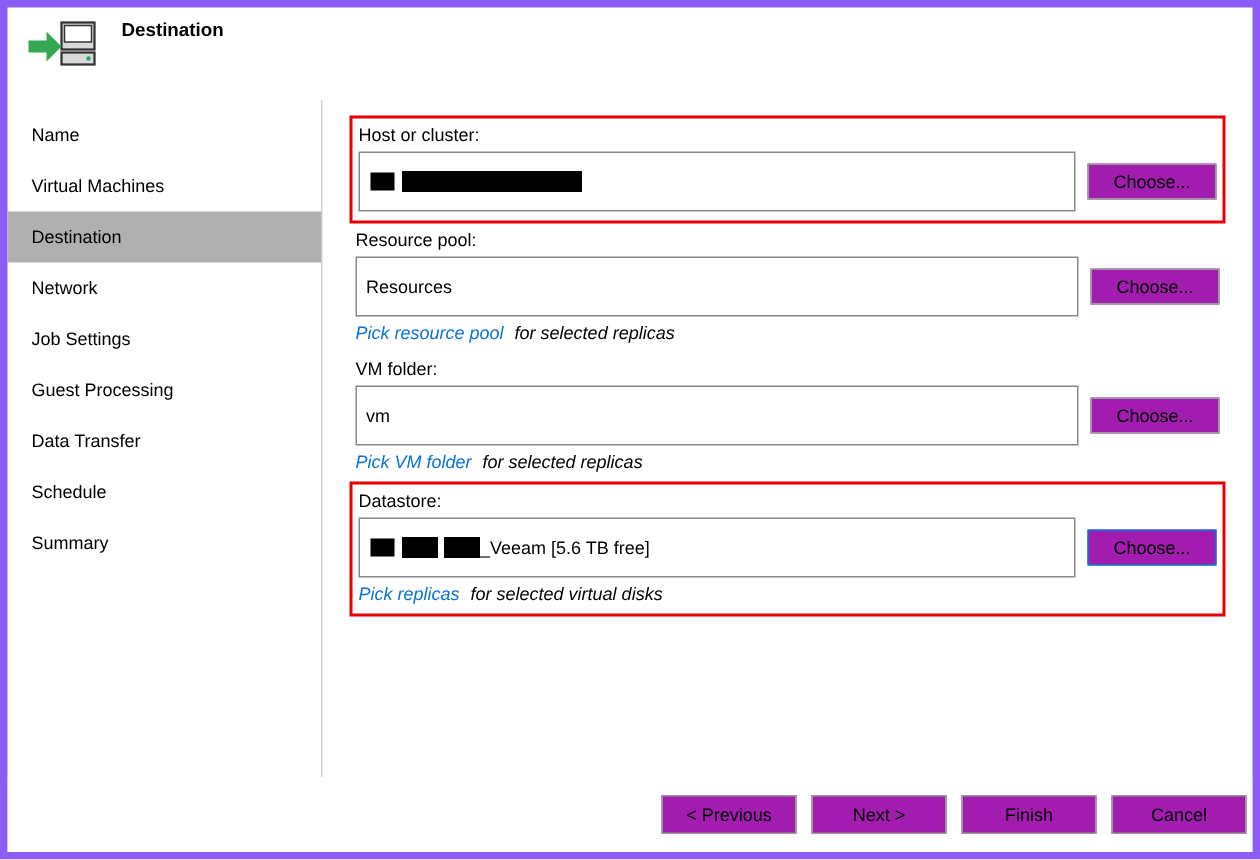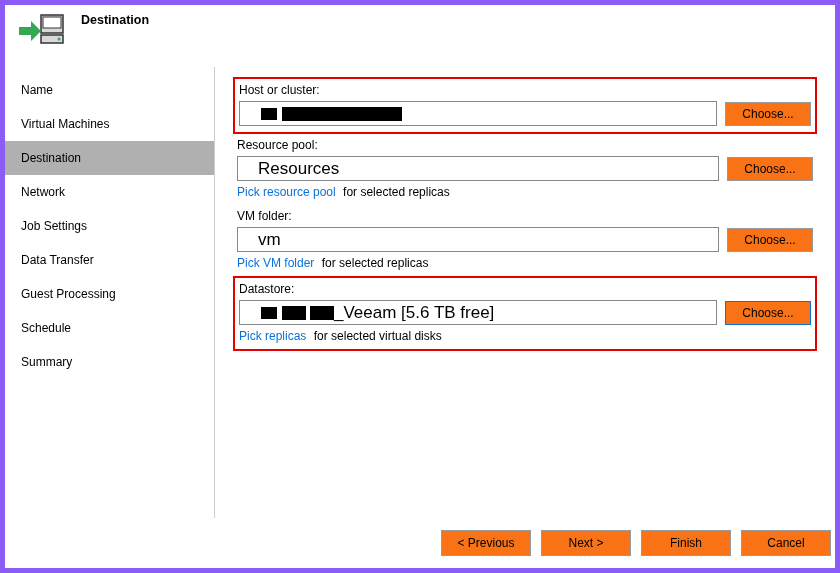--- a/index.html
+++ b/index.html
@@ -56,48 +56,49 @@
   .group { margin-bottom: 0; position: relative; padding: 4px 4px 6px 4px; }
   .group.highlight { border: 2px solid #e60000; }
   .group-label { font-size: 12px; margin-bottom: 4px; display: block; }
   .row {
     display: flex;
     align-items: center;
     gap: 8px;
   }
   .textbox {
     flex: 1;
-    height: 25px;
+    height: 40px;
     border: 1px solid #888;
     background: #fff;
-    padding: 2px 20px;
-    font-size: 17px;
+    padding: 2px 6px;
+    font-size: 12px;
     display: flex;
     align-items: center;
     overflow: hidden;
     position: relative;
   }
   .btn {
     width: 86px;
     height: 24px;
-    background: #f97316;
+    background: #a21caf;
     border: 1px solid #999;
     font-size: 12px;
     cursor: pointer;
     padding: 0;
   }
   .btn.blue-out { outline: 1px solid #0a72d8; outline-offset: -1px; }
   .link {
     color: #0a72d8;
     cursor: pointer;
     font-size: 12px;
   }
   .linkrow {
     font-size: 12px;
     margin-top: 4px;
+    font-style: italic;
   }
   .linkrow .link { margin-right: 4px; }
   
   .footer {
     position: absolute;
     left: 0; right: 0; bottom: 0;
     height: 50px;
     display: flex;
     justify-content: flex-end;
     align-items: center;
@@ -135,22 +136,22 @@
   </div>
 
   <div class="body">
 
     <div class="sidebar">
       <div class="sidebar-item">Name</div>
       <div class="sidebar-item">Virtual Machines</div>
       <div class="sidebar-item selected">Destination</div>
       <div class="sidebar-item">Network</div>
       <div class="sidebar-item">Job Settings</div>
+      <div class="sidebar-item">Guest Processing</div>
       <div class="sidebar-item">Data Transfer</div>
-      <div class="sidebar-item">Guest Processing</div>
       <div class="sidebar-item">Schedule</div>
       <div class="sidebar-item">Summary</div>
     </div>
 
     <div class="content">
 
       <div class="group highlight">
         <span class="group-label">Host or cluster:</span>
         <div class="row">
           <div class="textbox">

